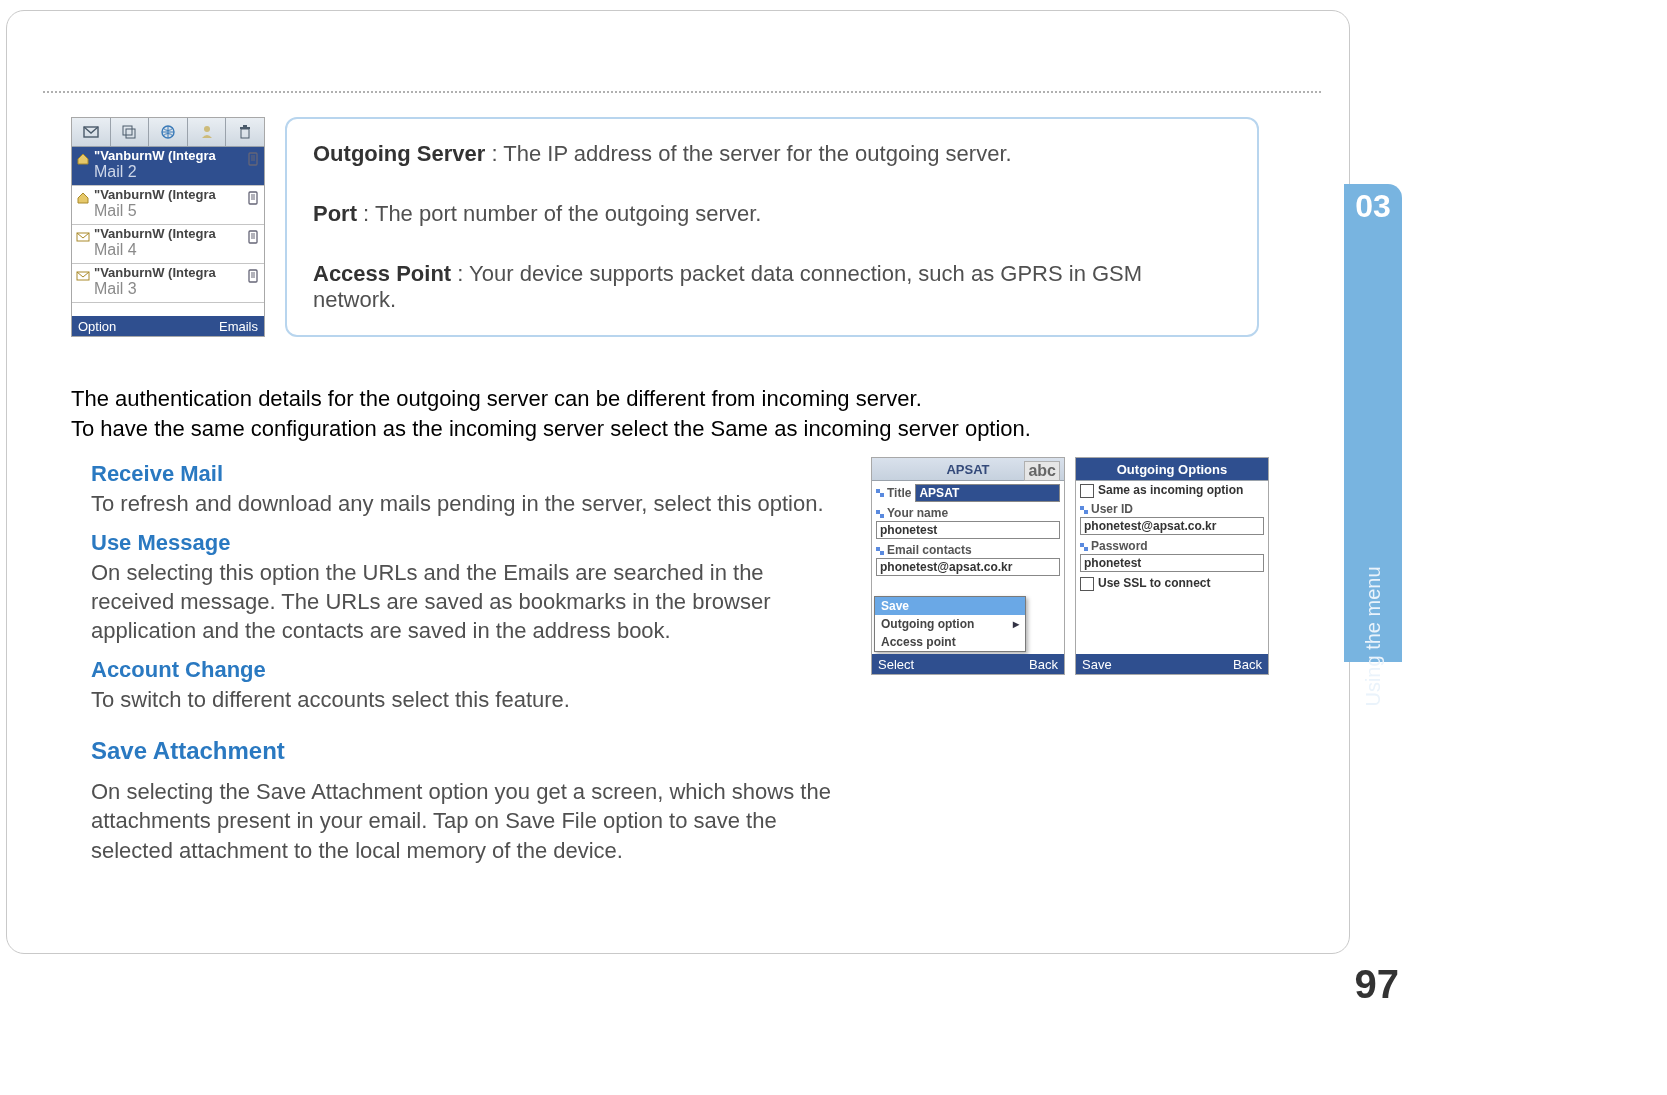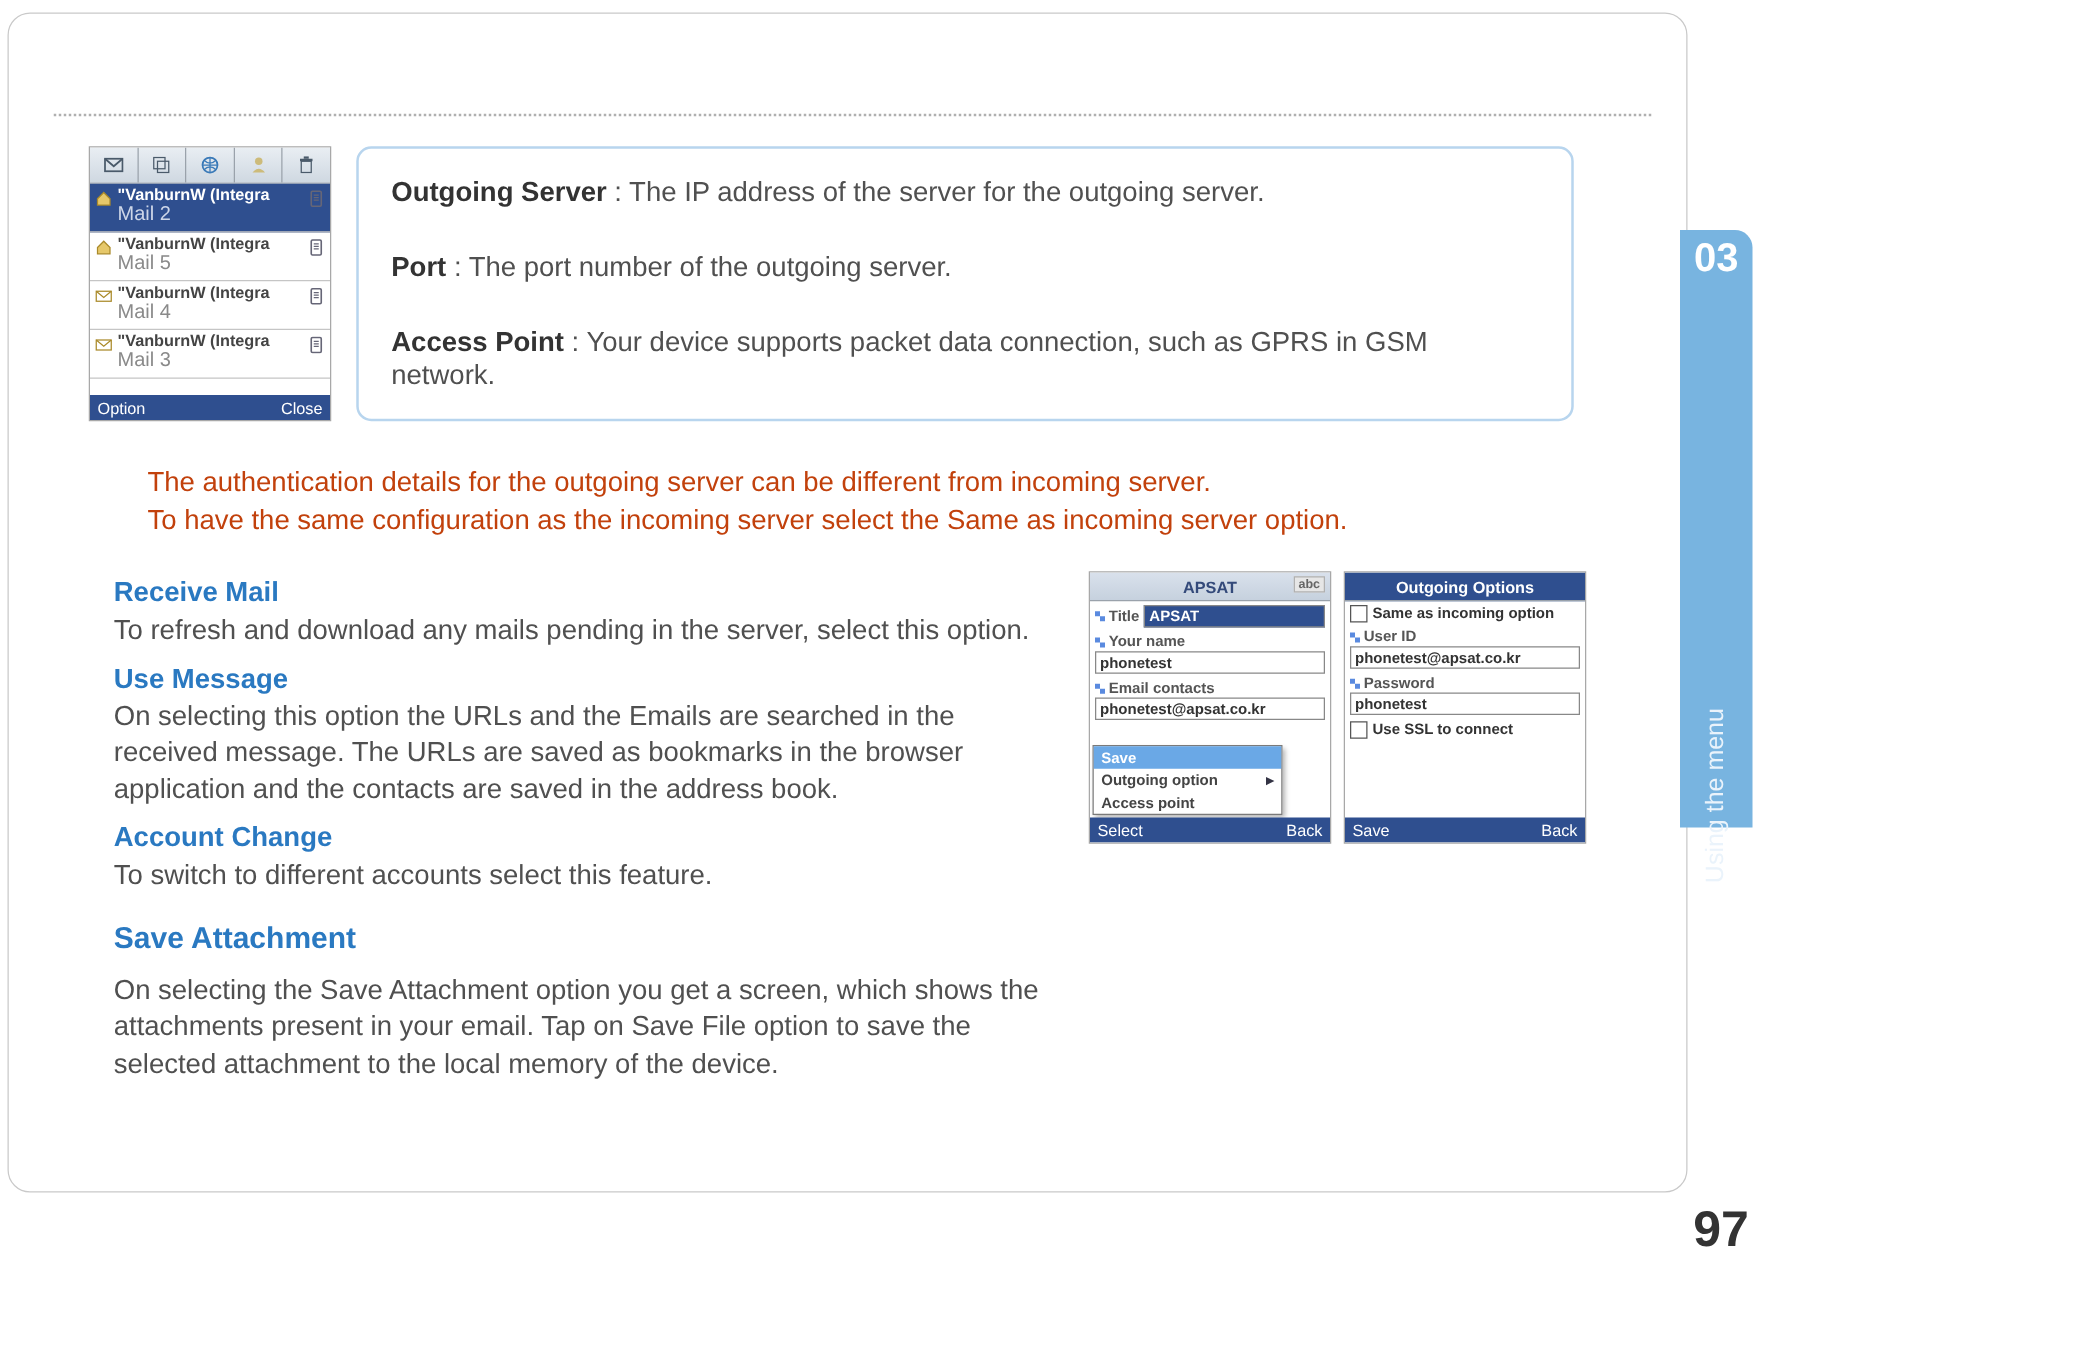--- a/index.html
+++ b/index.html
@@ -119,26 +119,25 @@
     display: flex;
     flex-direction: column;
     justify-content: space-between;
   }
   .callout .line b { color: #333; font-weight: bold; }
 
   
   .auth-para {
     position: absolute;
     left: 64px;
-    top: 360px;
+    top: 373px;
     width: 1100px;
     font-size: 22px;
     line-height: 1.35;
-    color: #c2410c;
-    margin-left: 47px;
+    color: #000000;
   }
 
   
   .features {
     position: absolute;
     left: 84px;
     top: 438px;
     width: 740px;
     font-size: 22px;
     color: #505050;
@@ -193,21 +192,21 @@
     display: flex;
     align-items: center;
     justify-content: center;
     font-weight: bold;
     color: #344a7a;
     position: relative;
     border-bottom: 1px solid #9aa2ab;
     font-size: 13px;
   }
   .titlebar .input-mode {
-    position: absolute; right: 4px; top: 3px; font-size: 10px;
+    position: absolute; right: 4px; top: 3px; font-size: 16px;
     background: #e6e6e6; padding: 0 3px; border: 1px solid #b0b0b0; color: #666;
   }
   .form-row {
     padding: 2px 4px;
   }
   .form-label {
     color: #555; font-weight: bold; font-size: 12px;
   }
   .form-label::before {
     content: "";
@@ -437,21 +436,21 @@
                 <rect x="3" y="1" width="8" height="12" rx="1" fill="none" stroke="#667" stroke-width="1.3"></rect>
                 <line x1="5" y1="4" x2="9" y2="4" stroke="#667"></line>
                 <line x1="5" y1="6" x2="9" y2="6" stroke="#667"></line>
                 <line x1="5" y1="8" x2="9" y2="8" stroke="#667"></line>
               </svg>
             </span>
           </div>
         </div>
       <div class="softkeys">
         <span>Option</span>
-        <span>Close</span>
+        <span>Emails</span>
       </div>
     </div>
 
     <div class="callout" id="callout-box">
         <div class="line"><b>Outgoing Server</b><span> : The IP address of the server for the outgoing server.</span></div>
         <div class="line"><b>Port</b><span> : The port number of the outgoing server.</span></div>
         <div class="line"><b>Access Point</b><span> : Your device supports packet data connection, such as GPRS in GSM network.</span></div>
       </div>
 
     <div class="auth-para" id="auth-para">The authentication details for the outgoing server can be different from incoming server.<br>To have the same configuration as the incoming server select the Same as incoming server option.</div>

